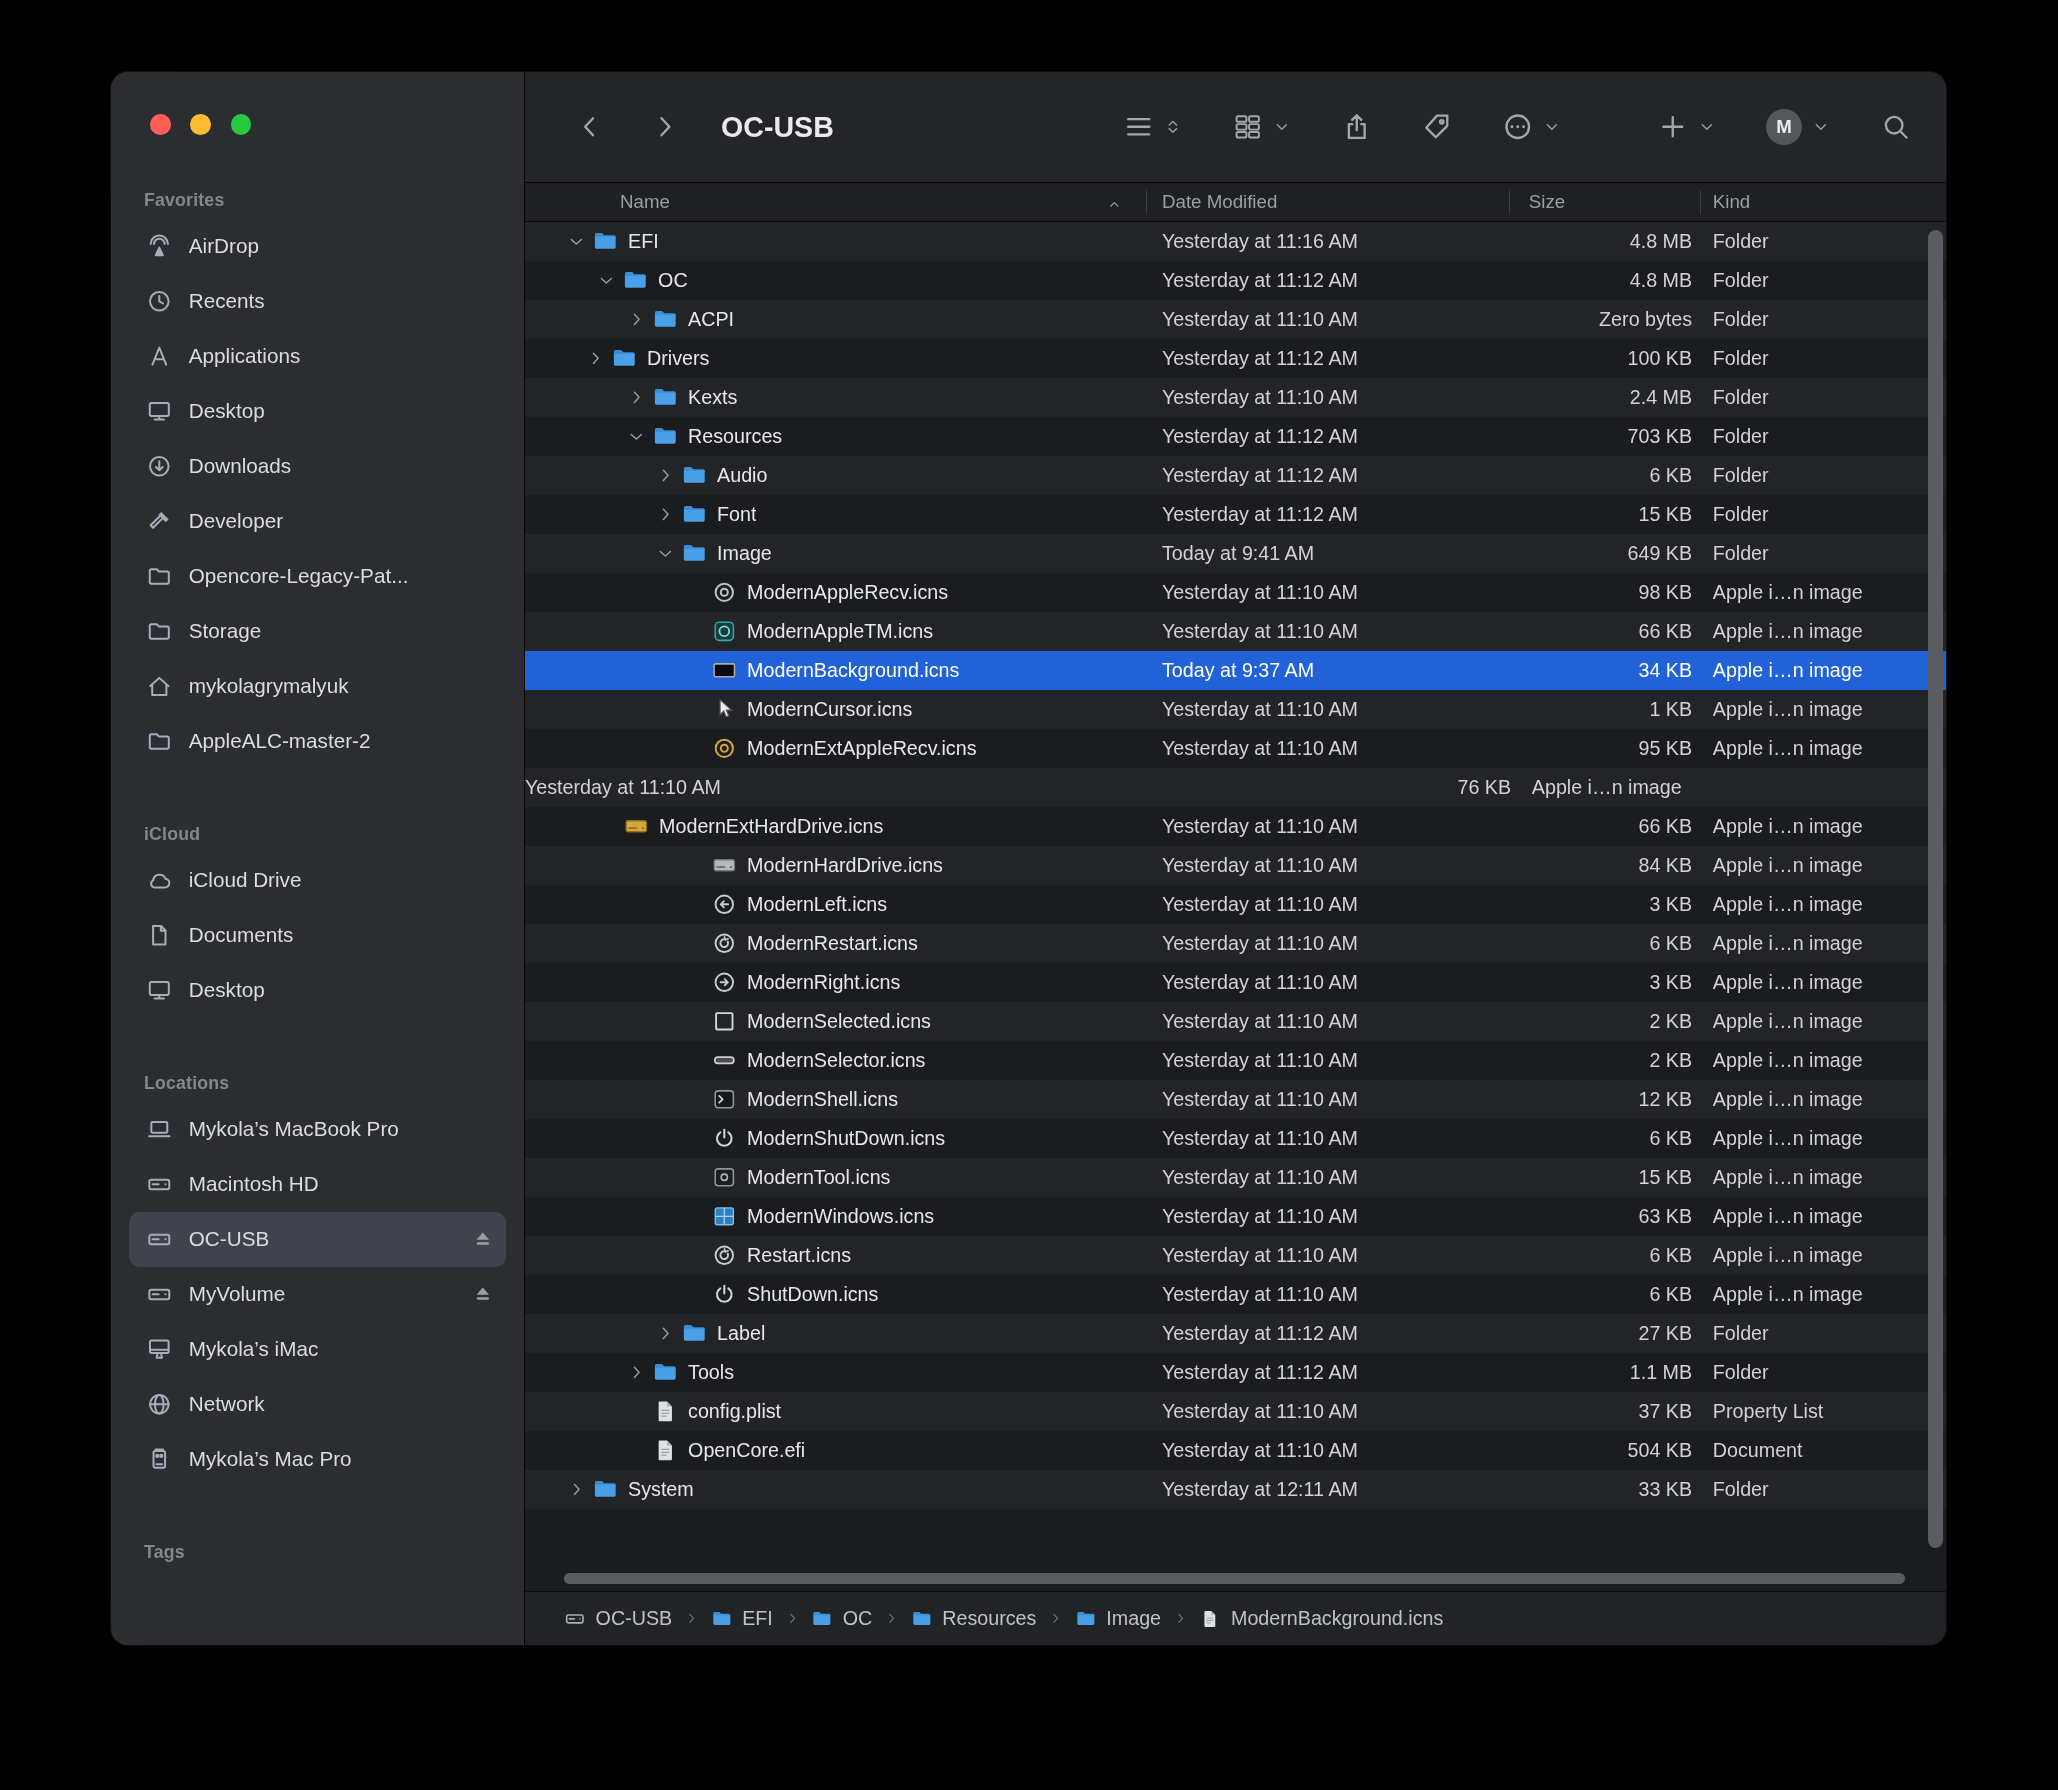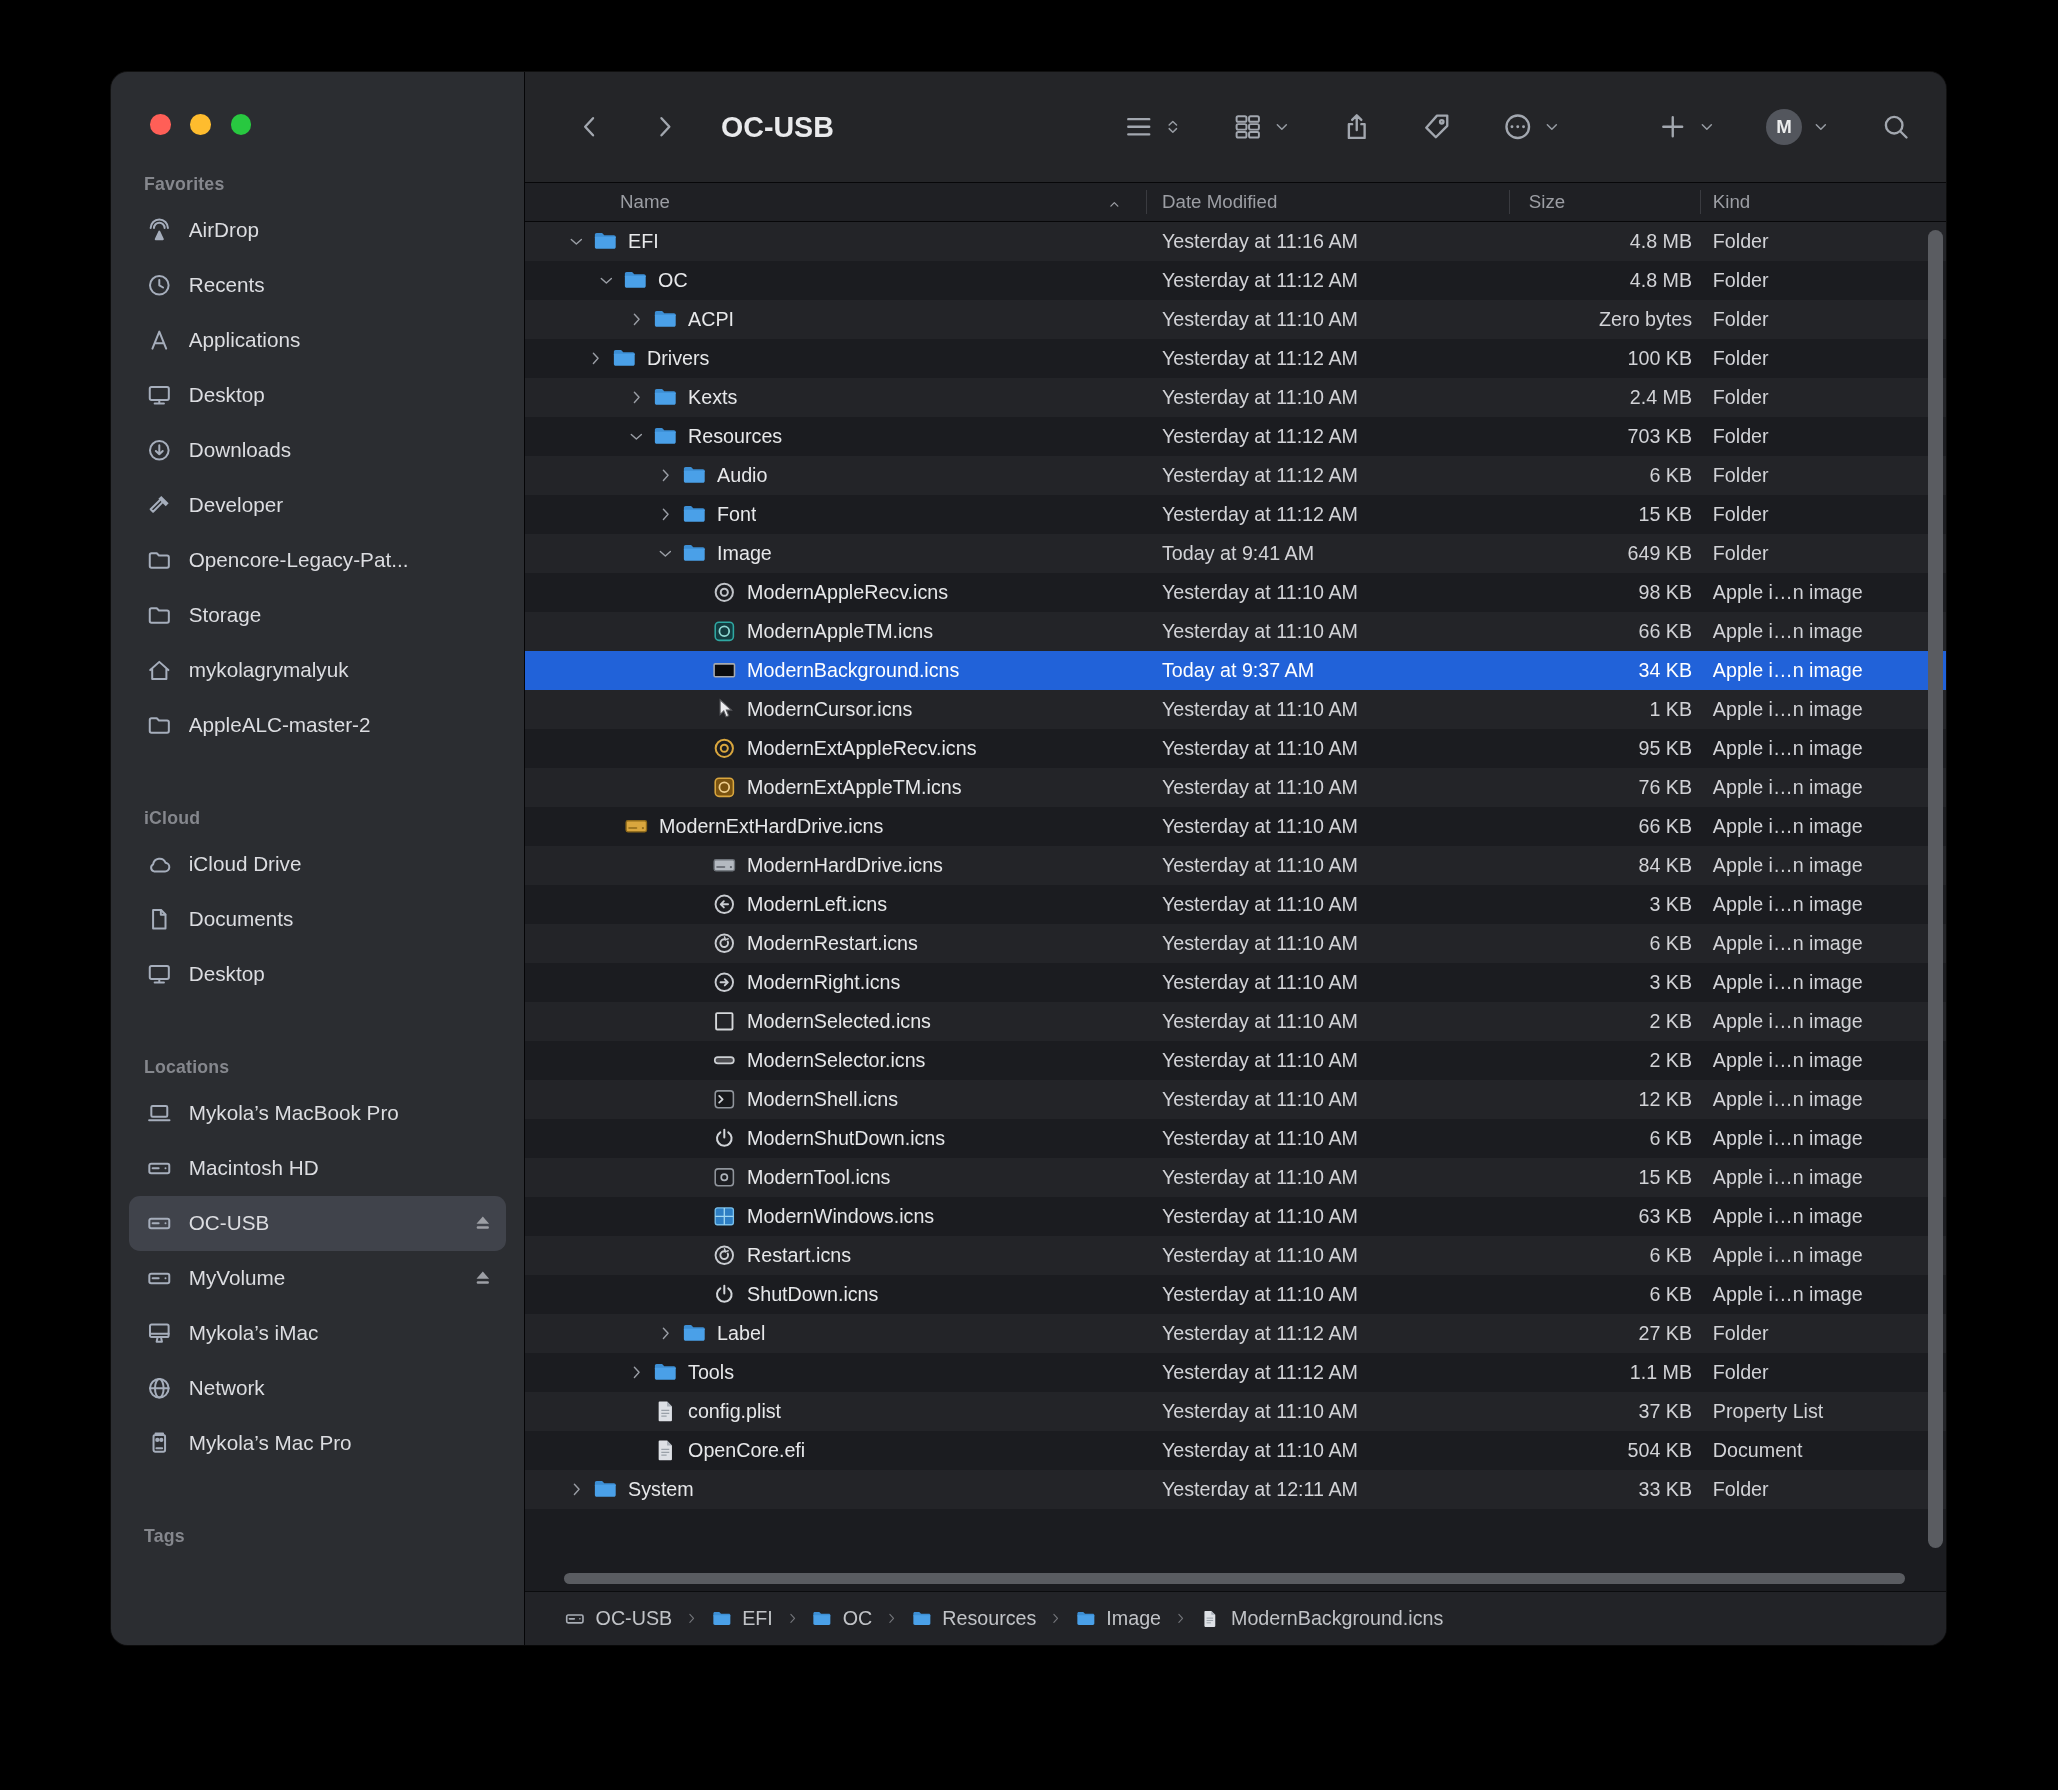--- a/index.html
+++ b/index.html
@@ -10,21 +10,21 @@
     box-shadow:0 39px 108px rgba(0,0,0,.75),0 0 0 1px rgba(255,255,255,.08)}
   
   .sidebar{width:414px;flex:none;background:var(--sidebar-bg,#2b2d31);position:relative;
     border-right:1px solid #050507;padding-top:102px}
   .traffic{position:absolute;top:42px;left:39px;display:flex;gap:19.7px}
   .tl{width:20.7px;height:20.7px;border-radius:50%}
   .tl.red{background:var(--traffic-red,#ff5f57)}
   .tl.yellow{background:var(--traffic-yellow,#febc2e)}
   .tl.green{background:var(--traffic-green,#28c840)}
   .sb-section{margin-top:55px}
-  .sb-section:first-child{margin-top:0}
+  .sb-section:first-child{margin-top:16px}
   .sb-head{font-size:17.7px;font-weight:700;color:#85878d;padding:0 0 7.9px 33px;letter-spacing:0.2px}
   .sb-item{display:flex;align-items:center;height:55px;margin:0 17.7px;padding:0 11.8px 0 17.7px;
     border-radius:10.8px;font-size:20.7px;color:#dcdde1;gap:15.8px;white-space:nowrap}
   .sb-item.sel{background:#40434b}
   .sb-label{overflow:hidden;text-overflow:ellipsis}
   .sbic{width:26.6px;height:26.6px;color:#a6aebc;flex:none}
   .eject{width:23.6px;height:23.6px;margin-left:auto;color:#9d9fa5;flex:none}
   
   .main{flex:1;display:flex;flex-direction:column;min-width:0;background:var(--content-bg,#1b1c20)}
   .toolbar{height:110px;flex:none;display:flex;align-items:center;background:var(--toolbar-bg,#242528);
@@ -668,30 +668,20 @@
                   <circle cx="12" cy="12" r="3.2"></circle>
                 </svg>
               </span>
               <span class="fname">ModernExtAppleRecv.icns</span>
             </div>
             <div class="cell-date">Yesterday at 11:10 AM</div>
             <div class="cell-size">95 KB</div>
             <div class="cell-kind">Apple i…n image</div>
           </div>
           <div class="row even">
-            <div class="cell-name" style="padding-left:156px">
-              <span class="chevslot"></span>
-              <span class="ic fic">
-                <svg viewBox="0 0 24 24">
-                  <rect x="3.8" y="3.8" width="16.4" height="16.4" rx="3.4" fill="#7a5310" stroke="#d9a63e" stroke-width="1.4"></rect>
-                  <circle cx="12" cy="12" r="4.4" fill="none" stroke="#f0cf8e" stroke-width="1.6"></circle>
-                </svg>
-              </span>
-              <span class="fname">ModernExtAppleTM.icns</span>
-            </div>
             <div class="cell-date">Yesterday at 11:10 AM</div>
             <div class="cell-size">76 KB</div>
             <div class="cell-kind">Apple i…n image</div>
           </div>
           <div class="row odd">
             <div class="cell-name" style="padding-left:68px">
               <span class="chevslot"></span>
               <span class="ic fic">
                 <svg viewBox="0 0 24 24">
                   <rect x="2.8" y="7" width="18.4" height="10" rx="1.6" fill="#d9a63e" stroke="#8f6a1a" stroke-width="1.2"></rect>

